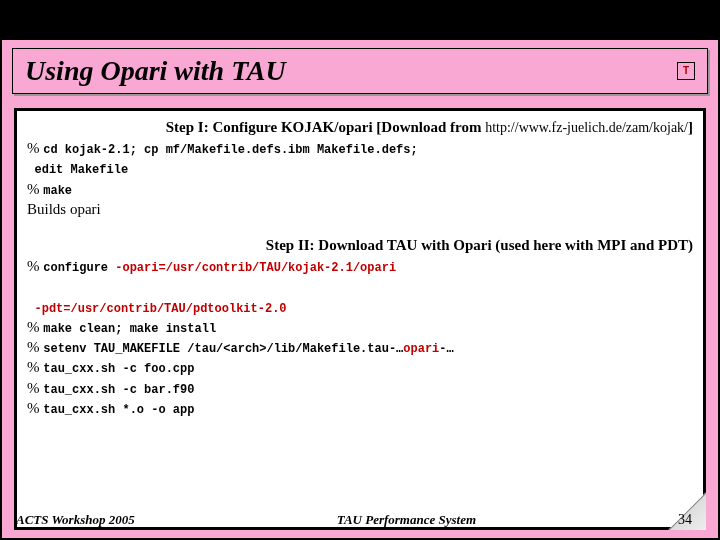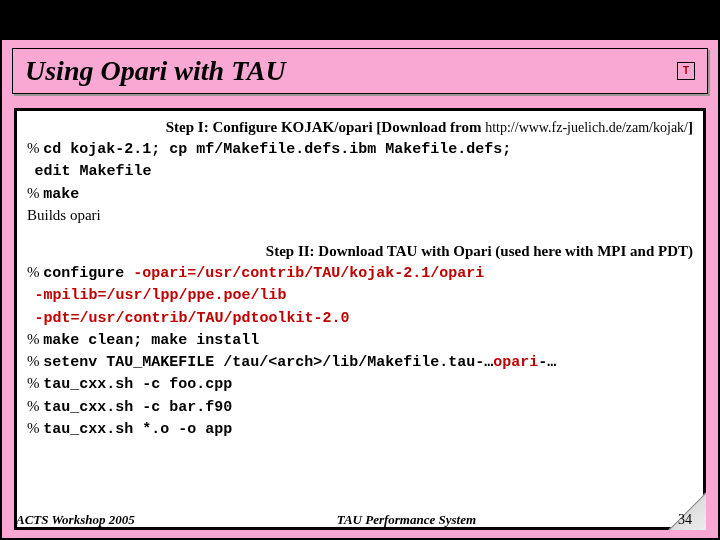--- a/index.html
+++ b/index.html
@@ -82,21 +82,21 @@
   .step-heading .url { font-family: "Times New Roman", serif; font-size: 14px; }
   .cmd-line {
     font-size: 15px;
     line-height: 1.35;
     white-space: pre;
   }
   .cmd-line .prompt { font-family: "Times New Roman", serif; }
   .mono {
     font-family: "Courier New", Courier, monospace;
     font-weight: bold;
-    font-size: 15px;
+    font-size: 12px;
   }
   .serif { font-family: "Times New Roman", serif; }
   .opt { color: #c00000; }
   .gap { height: 18px; }
   .footer {
     position: absolute;
     left: 0; right: 12px; bottom: 10px;
     display: flex;
     align-items: center;
     font-size: 13px;
@@ -127,21 +127,21 @@
     <div class="cmd-line"><span class="prompt">  </span><span class="mono">edit Makefile</span></div>
     <div class="cmd-line"><span class="prompt">% </span><span class="mono">make</span></div>
     <div class="cmd-line serif">Builds opari</div>
 
     <div class="gap"></div>
 
     <div class="step-heading">
       <span class="bold">Step II: Download TAU with Opari (used here with MPI and PDT)</span>
     </div>
     <div class="cmd-line"><span class="prompt">% </span><span class="mono">configure </span><span class="mono opt">-opari=/usr/contrib/TAU/kojak-2.1/opari</span></div>
-    <div class="cmd-line"><span class="prompt">  </span><span class="mono opt">-mpilib=/usr/lpp/ppe.poe/lib</span></div>
+    <div class="cmd-line"><span class="prompt">  </span></div>
     <div class="cmd-line"><span class="prompt">  </span><span class="mono opt">-pdt=/usr/contrib/TAU/pdtoolkit-2.0</span></div>
     <div class="cmd-line"><span class="prompt">% </span><span class="mono">make clean; make install</span></div>
     <div class="cmd-line"><span class="prompt">% </span><span class="mono">setenv TAU_MAKEFILE /tau/&lt;arch&gt;/lib/Makefile.tau-…</span><span class="mono opt">opari</span><span class="mono">-…</span></div>
     <div class="cmd-line"><span class="prompt">% </span><span class="mono">tau_cxx.sh -c foo.cpp</span></div>
     <div class="cmd-line"><span class="prompt">% </span><span class="mono">tau_cxx.sh -c bar.f90</span></div>
     <div class="cmd-line"><span class="prompt">% </span><span class="mono">tau_cxx.sh *.o -o app</span></div>
 
     <div class="page-curl"></div>
   </div>
 

